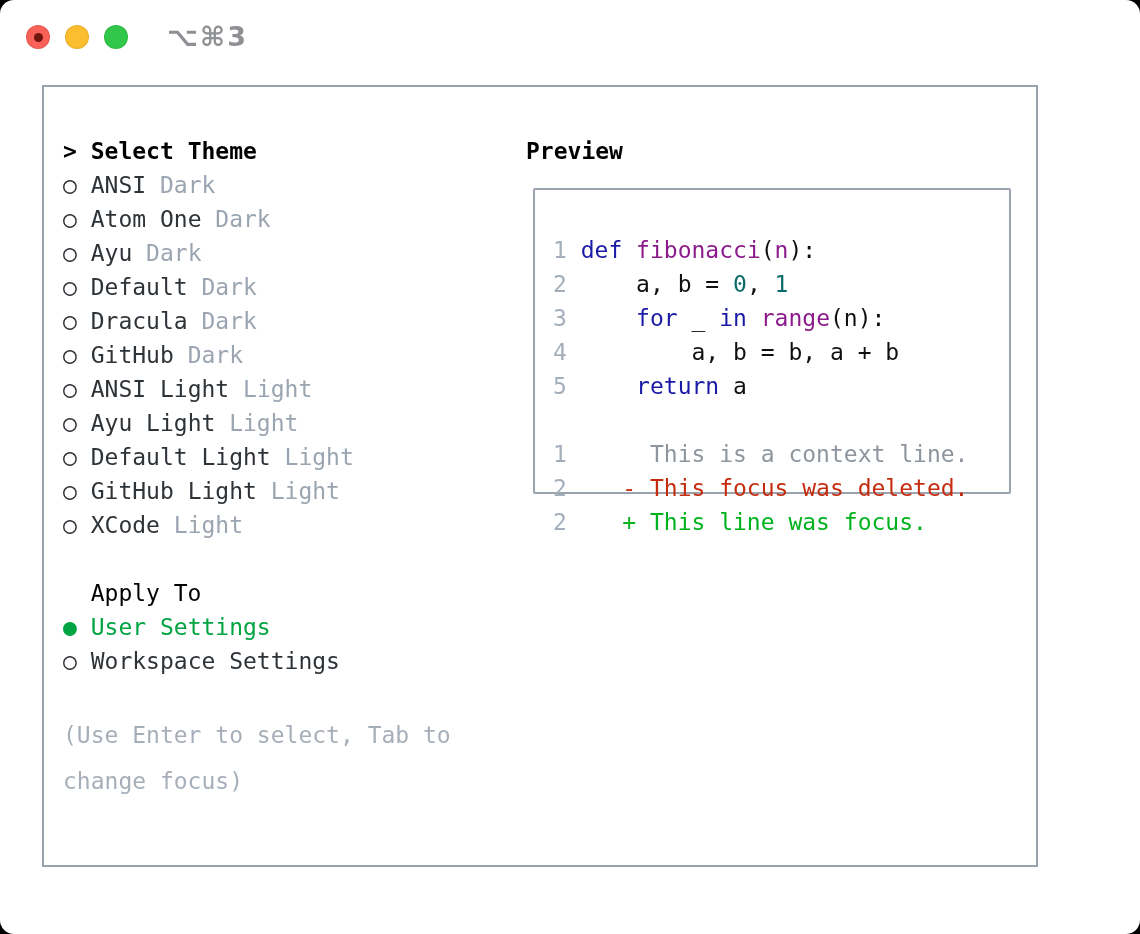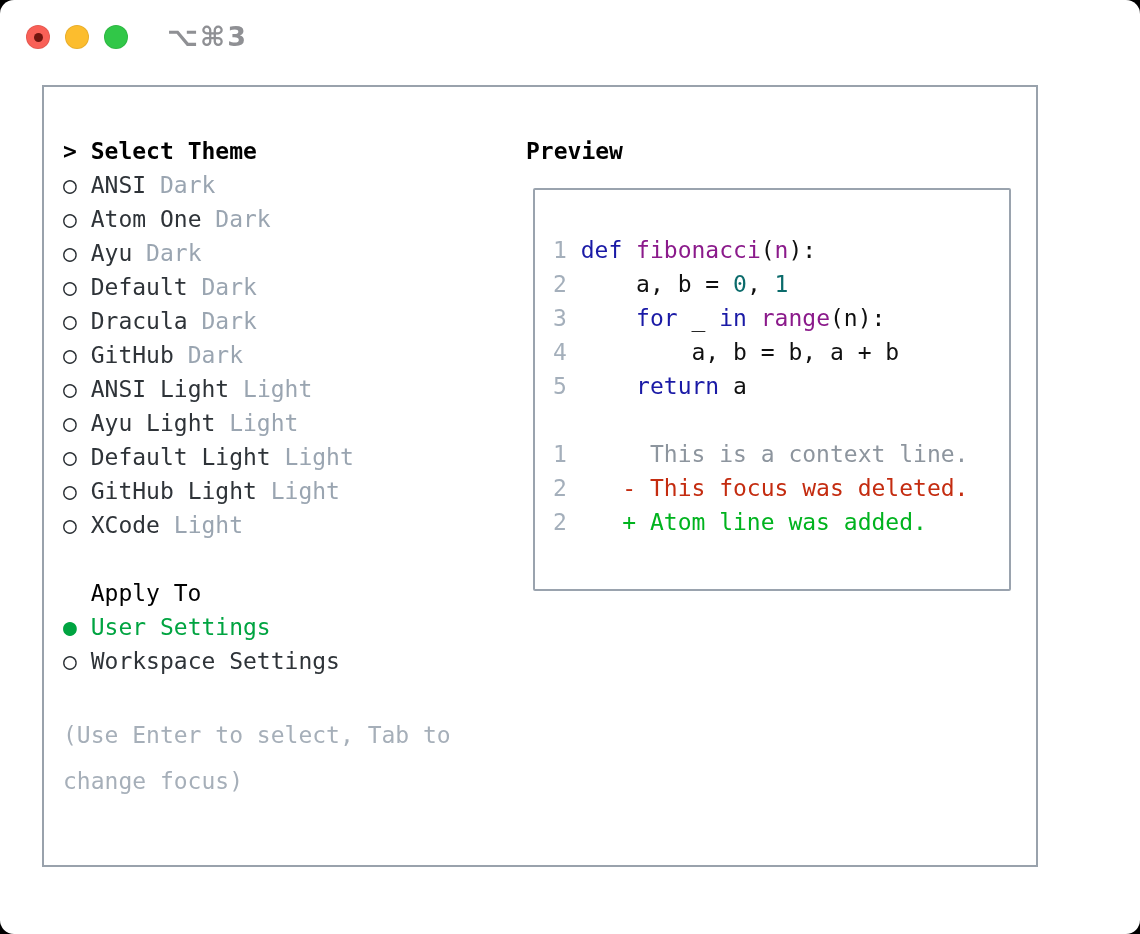--- a/index.html
+++ b/index.html
@@ -67,21 +67,21 @@
     font-size:23px;line-height:46px;
     color:var(--help);
   }
   
   .preview-label{
     position:absolute;left:482px;top:47px;
     font-weight:700;color:var(--heading);
   }
   .preview-box{
     position:absolute;left:489px;top:101px;
-    width:478px;height:403px;
+    width:478px;height:306px;
     border:2px solid var(--box-border);
     border-radius:2px;box-sizing:border-box;
     padding:43px 12px 0 18px;
     background:#fff;
   }
   .code-line{
     white-space:pre;
     font-size:23px;line-height:34px;
     color:var(--pl);
   }
@@ -144,18 +144,18 @@
     <div class="preview-box">
       <div>
           <div class="code-line"><span class="tk-ln">1 </span><span class="tk-kw">def</span><span class="tk-pl"> </span><span class="tk-fn">fibonacci</span><span class="tk-pl">(</span><span class="tk-fn">n</span><span class="tk-pl">):</span></div>
           <div class="code-line"><span class="tk-ln">2 </span><span class="tk-pl">    a, b = </span><span class="tk-nu">0</span><span class="tk-pl">, </span><span class="tk-nu">1</span></div>
           <div class="code-line"><span class="tk-ln">3 </span><span class="tk-pl">    </span><span class="tk-kw">for</span><span class="tk-pl"> _ </span><span class="tk-kw">in</span><span class="tk-pl"> </span><span class="tk-fn">range</span><span class="tk-pl">(n):</span></div>
           <div class="code-line"><span class="tk-ln">4 </span><span class="tk-pl">        a, b = b, a + b</span></div>
           <div class="code-line"><span class="tk-ln">5 </span><span class="tk-pl">    </span><span class="tk-kw">return</span><span class="tk-pl"> a</span></div>
           <div class="code-line">&nbsp;</div>
           <div class="code-line"><span class="tk-ln">1 </span><span class="tk-ctx">     This is a context line.</span></div>
           <div class="code-line"><span class="tk-ln">2 </span><span class="tk-del">   - This focus was deleted.</span></div>
-          <div class="code-line"><span class="tk-ln">2 </span><span class="tk-add">   + Atom line was added.</span></div>
+          <div class="code-line"><span class="tk-ln">2 </span><span class="tk-add">   + This line was focus.</span></div>
         </div>
     </div>
 
   </div>
 </div>
 
 </body></html>

